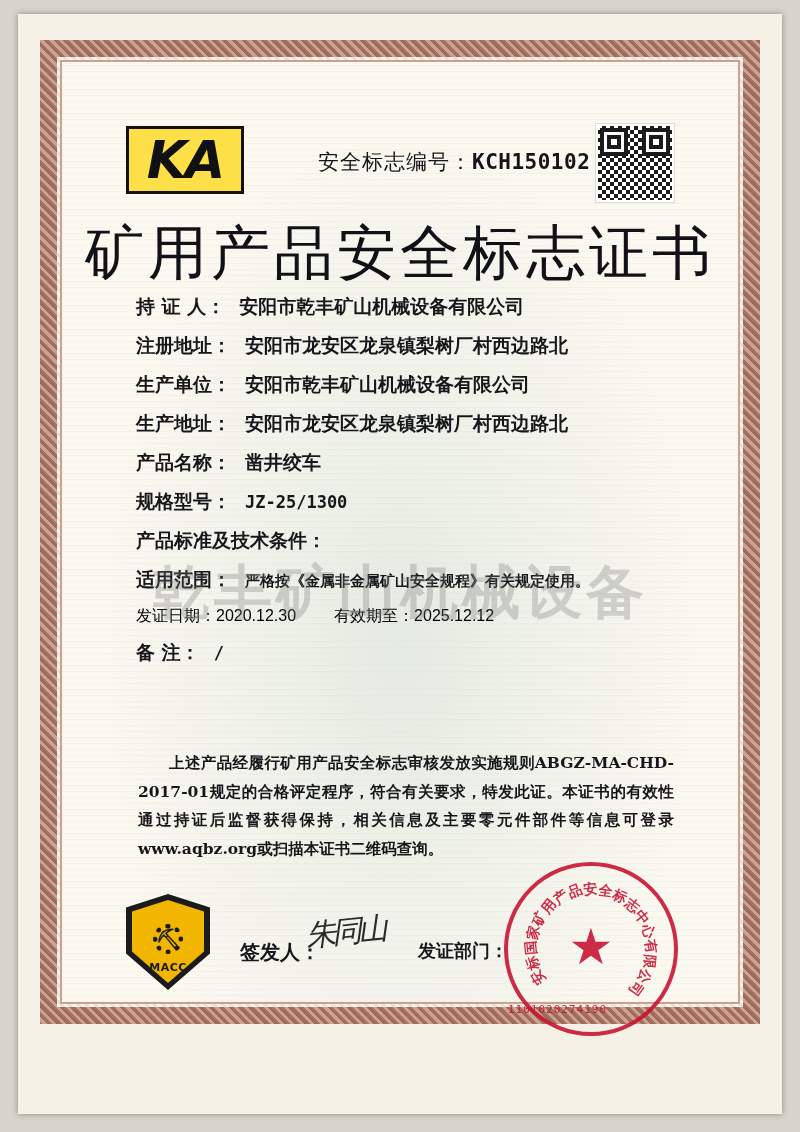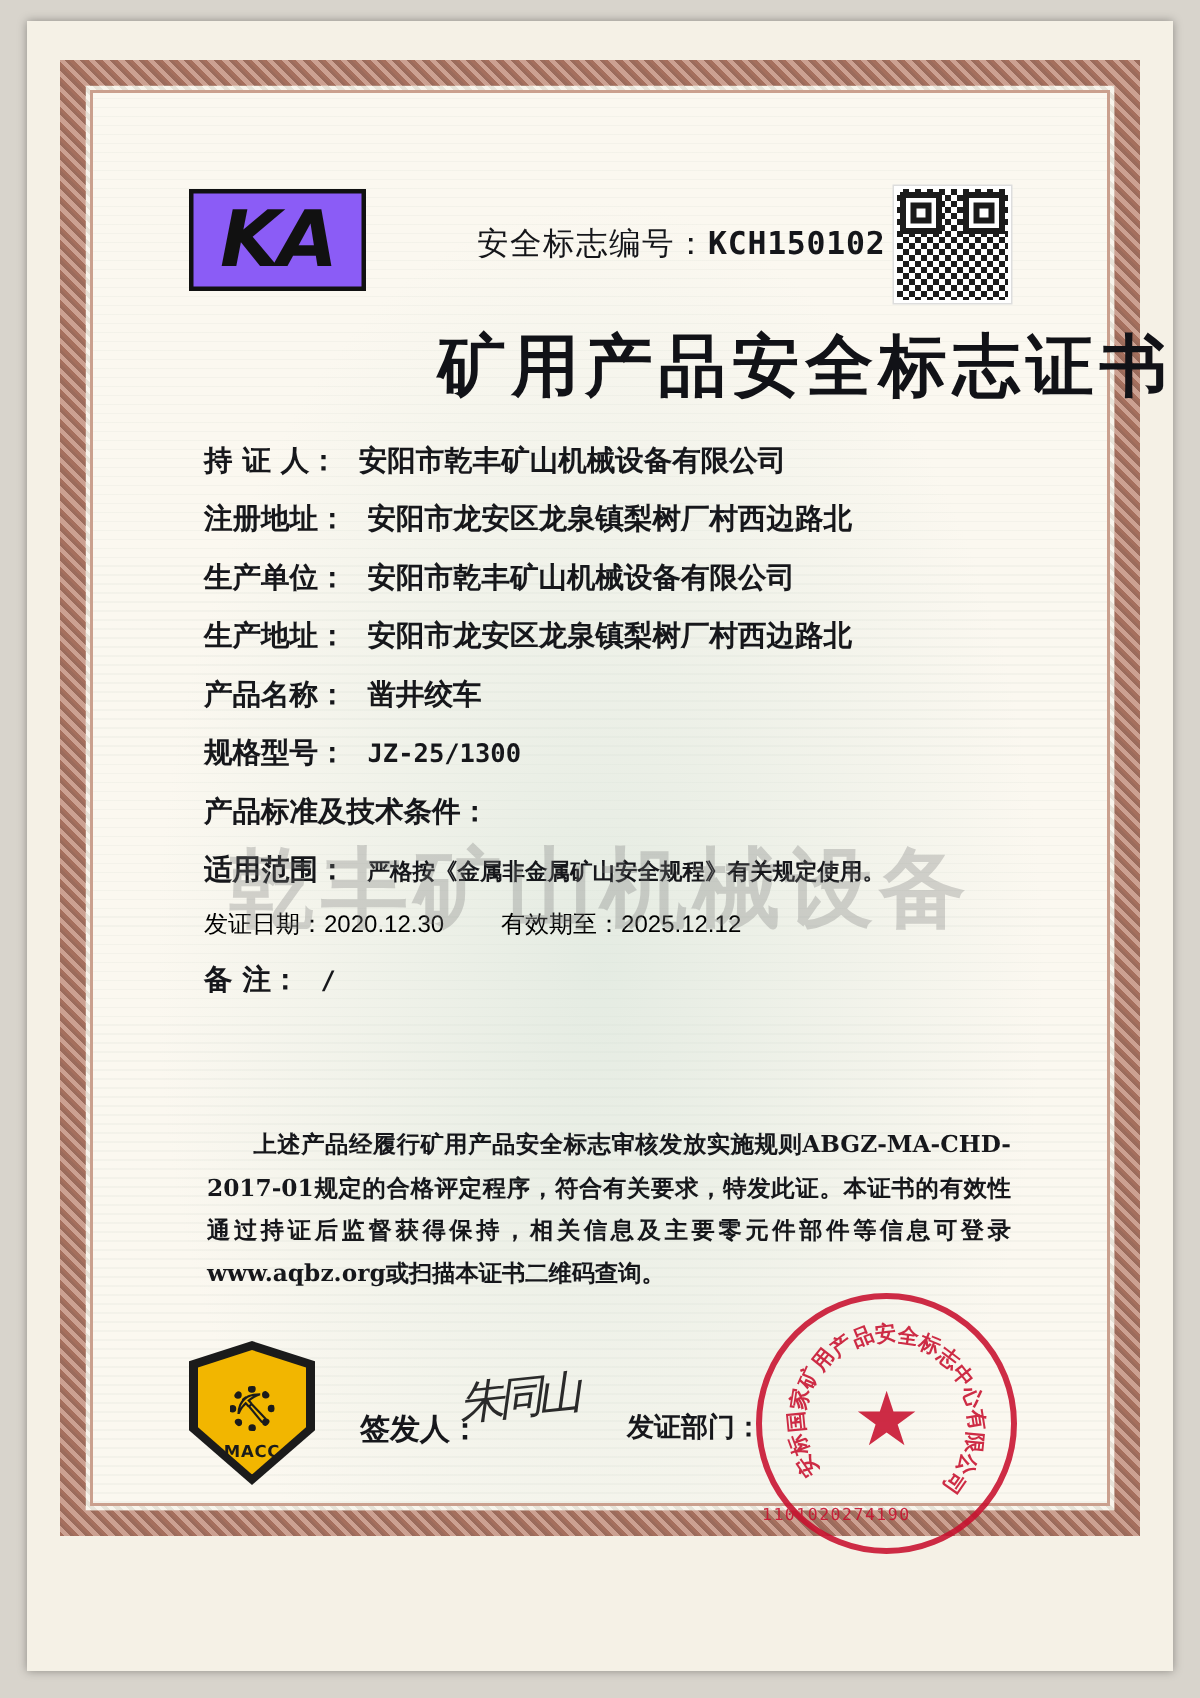--- a/index.html
+++ b/index.html
@@ -81,21 +81,21 @@
     pointer-events: none;
   }
 
   
   .ka-logo {
     position: absolute;
     left: 108px;
     top: 112px;
     width: 118px;
     height: 68px;
-    background: #8b5cf6;
+    background: #fde047;
     border: 3px solid #111;
     box-sizing: border-box;
     display: flex;
     align-items: center;
     justify-content: center;
   }
   .ka-logo span {
     font-family: "DejaVu Sans", sans-serif;
     font-weight: bold;
     font-size: 52px;
@@ -140,24 +140,24 @@
     background: #fff;
     box-shadow: inset 0 0 0 3px #fff, inset 0 0 0 7px #1b1b1b;
   }
   .qr::before { left: 2px; top: 2px; }
   .qr::after  { right: 2px; top: 2px; }
 
   .title {
     position: absolute;
     left: 0; right: 0;
     top: 200px;
-    text-align: right;
-    font-family: "DejaVu Serif", serif;
-    font-weight: bold;
-    font-size: 45px;
+    text-align: center;
+    font-family: "DejaVu Serif", serif;
+    font-weight: normal;
+    font-size: 59px;
     letter-spacing: 4px;
     color: #111217;
   }
 
   
   .fields {
     position: absolute;
     left: 118px;
     top: 280px;
     width: 560px;

